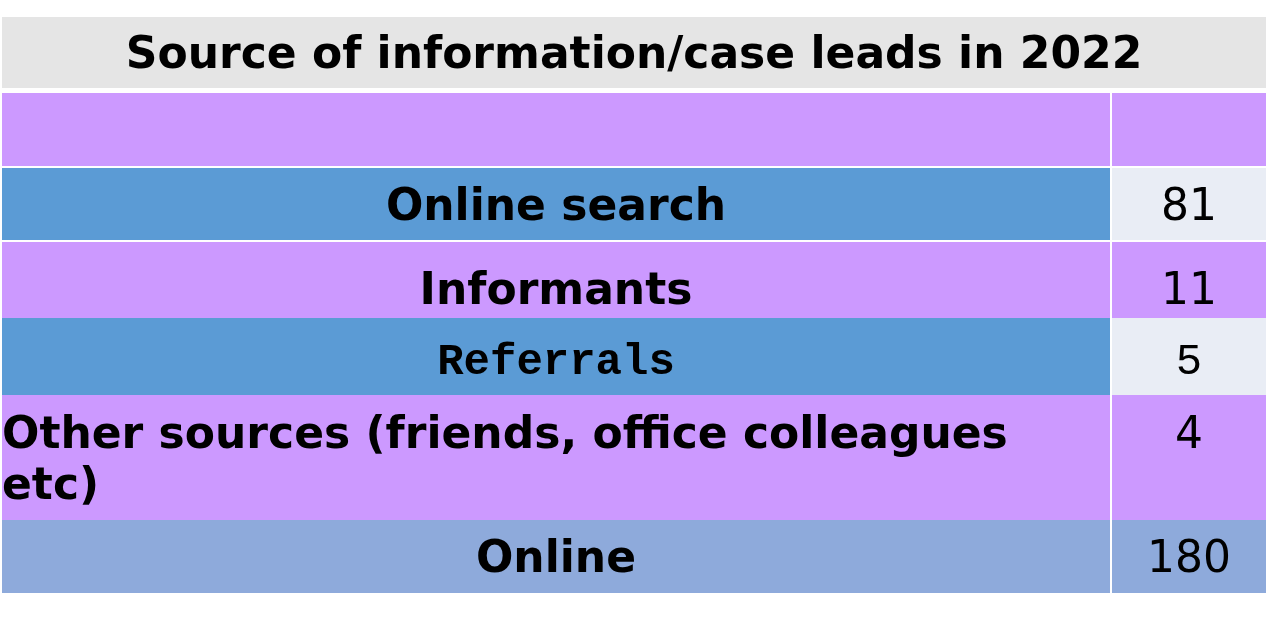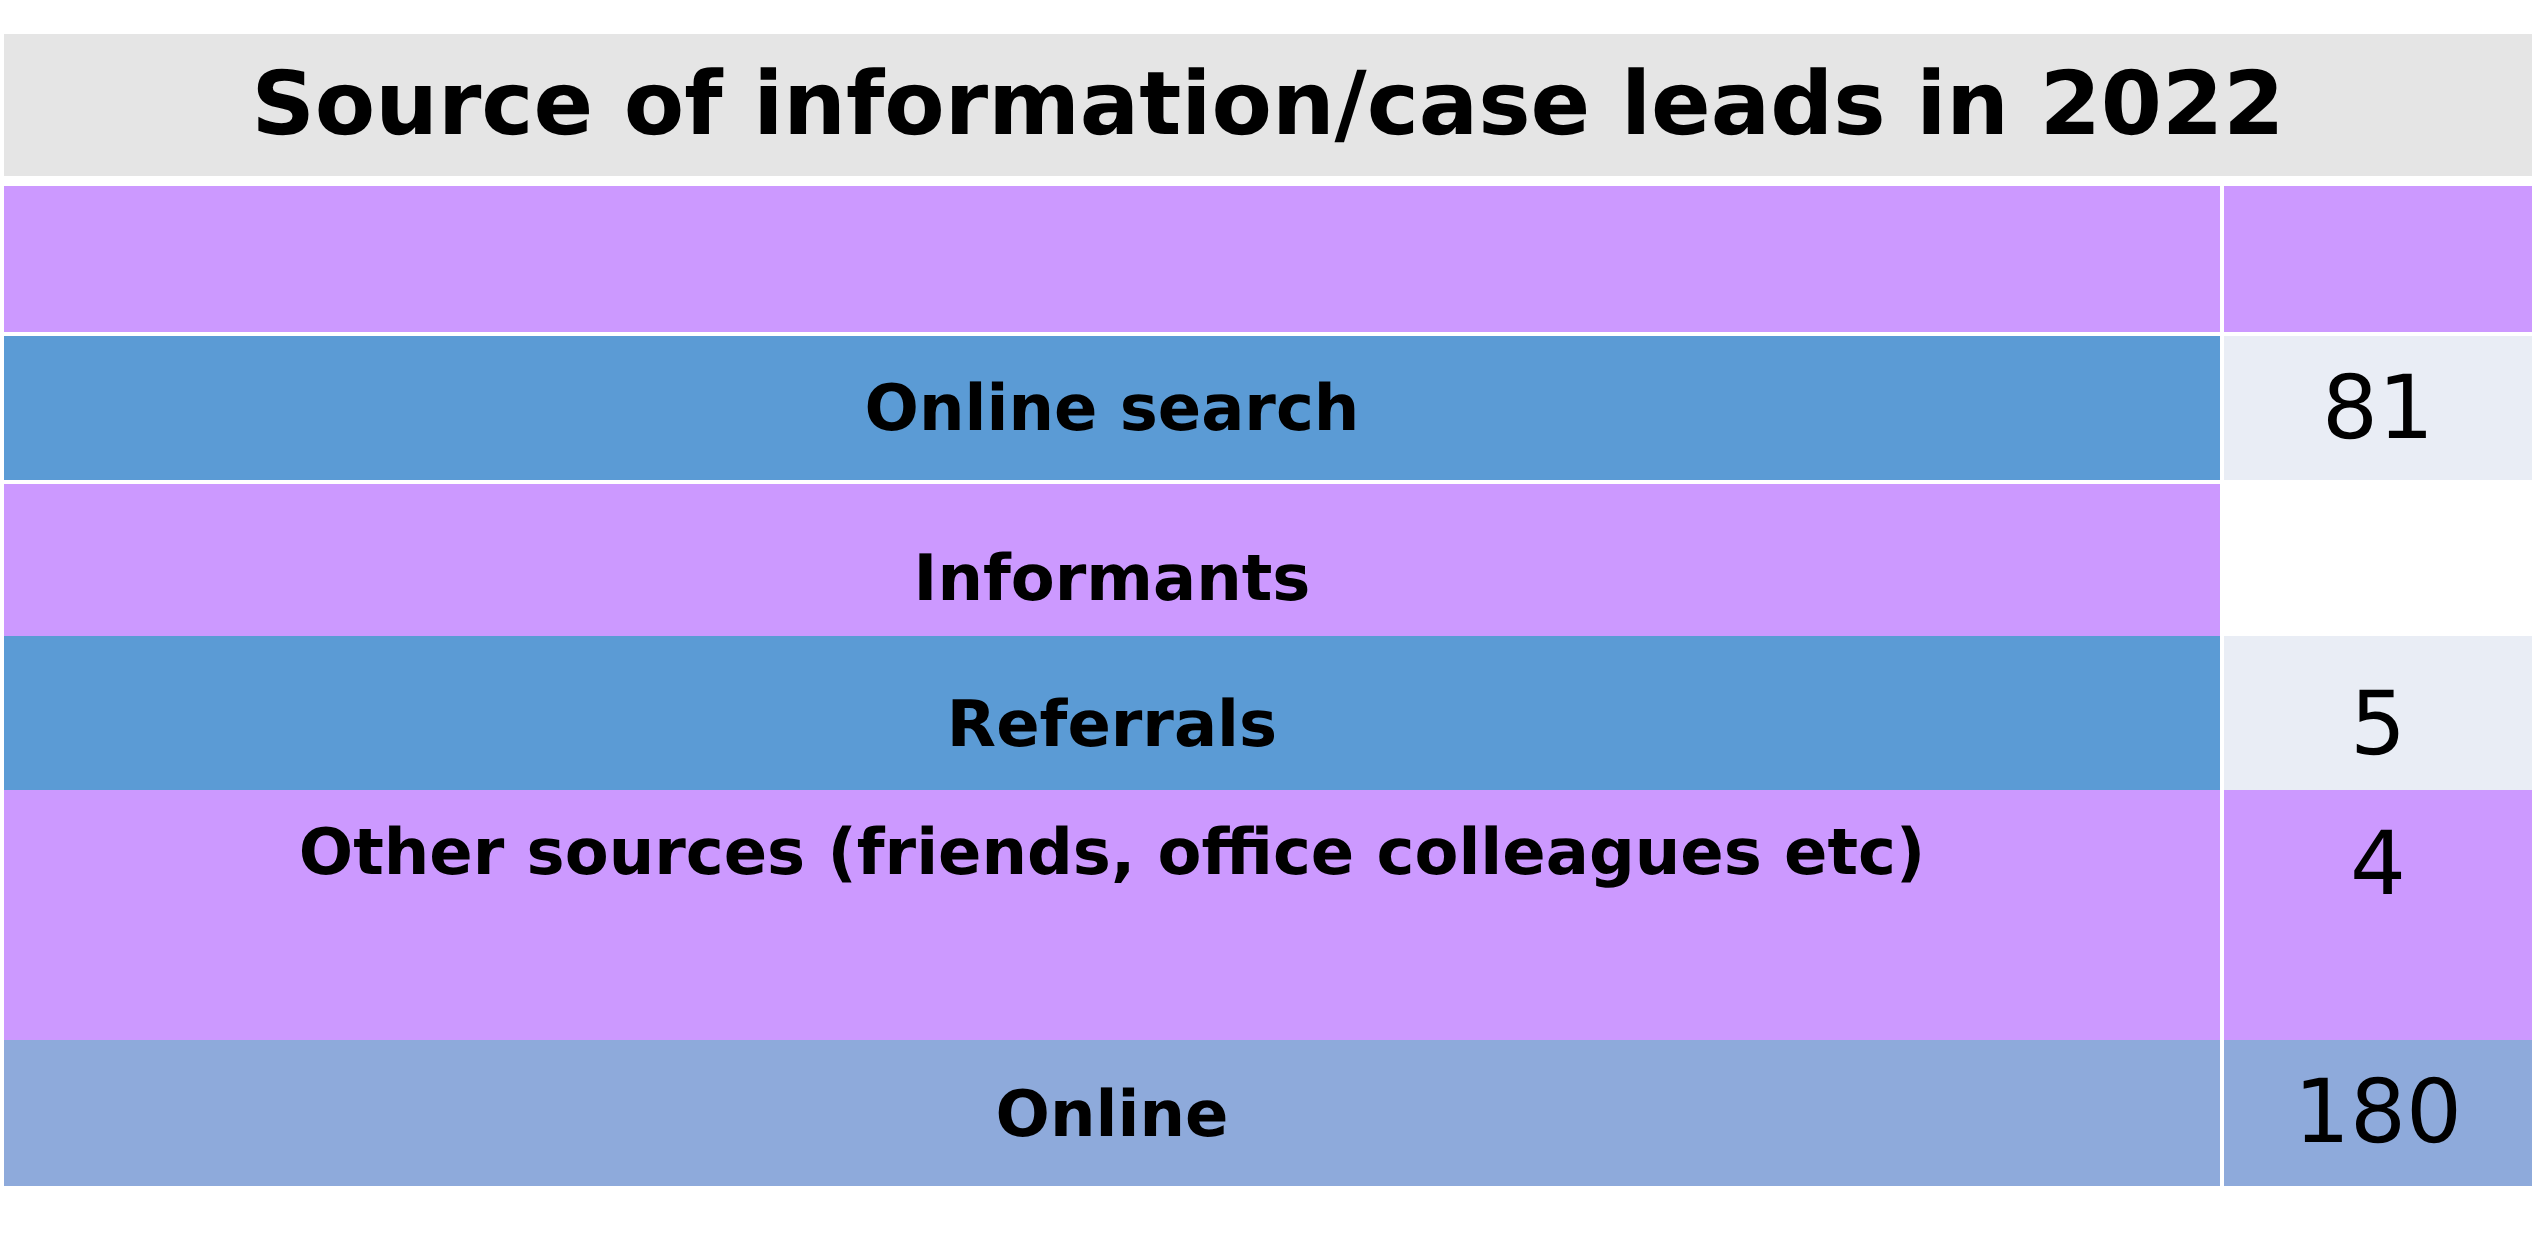--- a/index.html
+++ b/index.html
@@ -5,21 +5,21 @@
   html, body { margin:0; padding:0; background:#ffffff; }
   body { width:1270px; height:627px; position:relative; overflow:hidden;
          font-family:"DejaVu Sans", "Liberation Sans", sans-serif; }
   .tbl { position:absolute; left:2px; top:17px; width:1264px; }
   .row { position:absolute; left:0; width:1264px; display:flex; }
   .cell { box-sizing:border-box; display:flex; align-items:center; justify-content:center; color:#000; }
   .c1 { width:1108px; }
   .c2 { width:154px; margin-left:2px; }
   .title { position:absolute; left:0; top:0; width:1264px; height:71px; background:#e5e5e5;
            font-weight:bold; font-size:44px; display:flex; align-items:center; justify-content:center; }
-  .lbl { font-weight:bold; font-size:32px; }
+  .lbl { font-weight:bold; font-size:44px; }
   .num { font-size:44px; }
   .blue { background:#5b9bd5; }
   .purple { background:#cc99ff; }
   .light { background:#e9edf5; }
   .total { background:#8eaadb; }
   .top { align-items:flex-start; padding-top:12px; }
 </style>
 </head>
 <body>
 
@@ -31,23 +31,24 @@
     <div class="cell c2 purple"></div>
   </div>
 
   <div class="row" style="top:151px;height:72px;">
     <div class="cell c1 blue lbl">Online search</div>
     <div class="cell c2 light num">81</div>
   </div>
 
   <div class="row" style="top:225px;height:93px;">
     <div class="cell c1 purple lbl">Informants</div>
+    <div class="cell c2 purple num">11</div>
   </div>
 
-  <div class="row" style="top:301px;height:88px;">
+  <div class="row" style="top:301px;height:88px;font-family:Liberation Mono, monospace;">
     <div class="cell c1 blue lbl">Referrals</div>
     <div class="cell c2 light num">5</div>
   </div>
 
   <div class="row" style="top:378px;height:158px;">
     <div class="cell c1 purple lbl top">Other sources (friends, office colleagues etc)</div>
     <div class="cell c2 purple num top">4</div>
   </div>
 
   <div class="row" style="top:503px;height:73px;">

